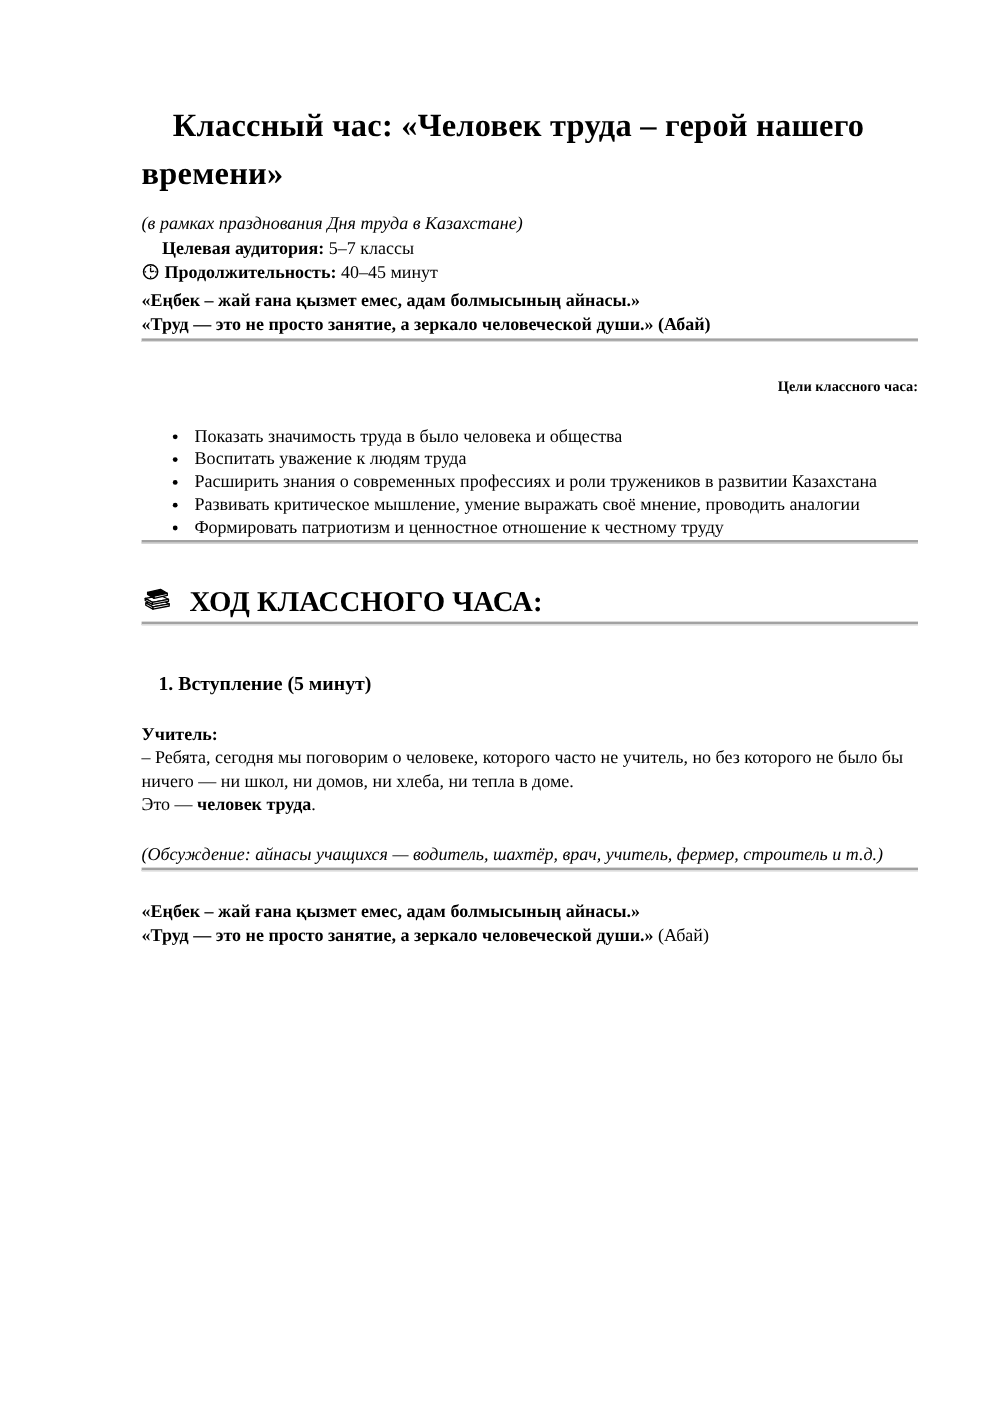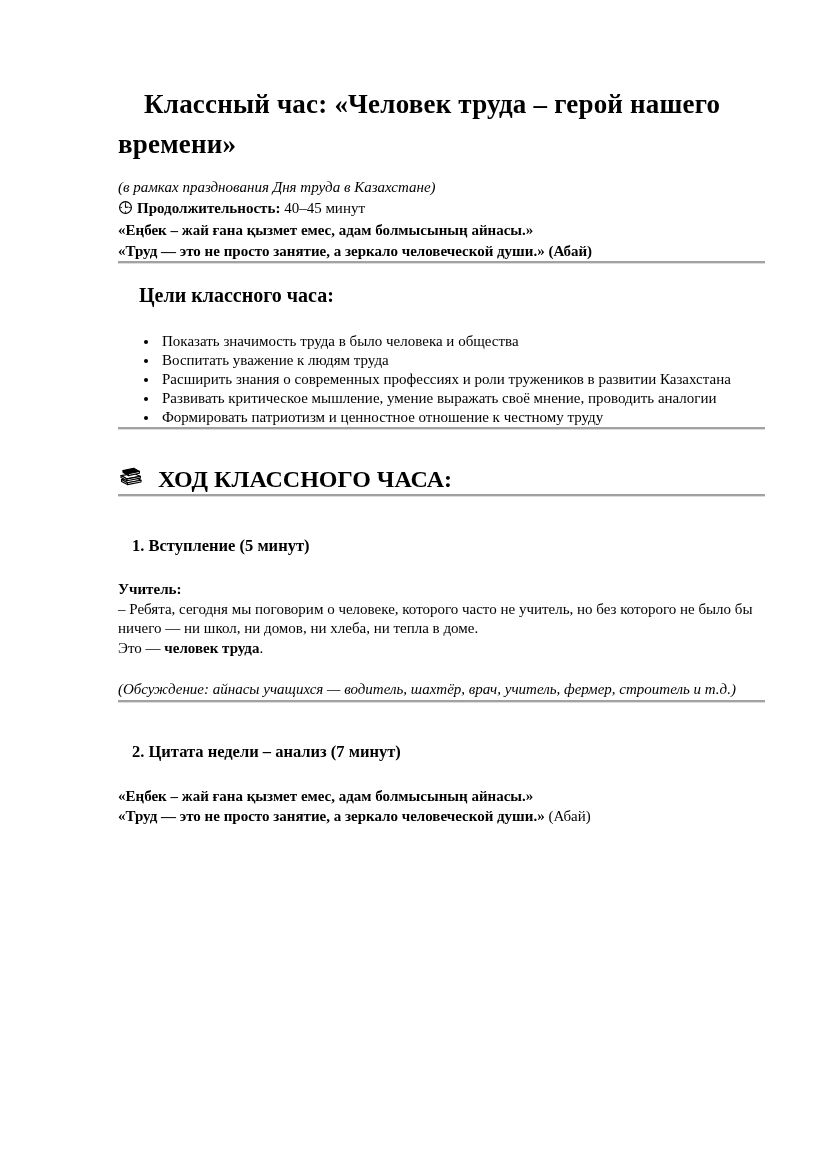--- a/index.html
+++ b/index.html
@@ -35,24 +35,25 @@
     height: 2px;
     background: #a2a2a2;
     border-bottom: 1px solid #dcdcdc;
     margin: 0;
   }
   .hr-1 { margin-top: 18px; }
   .hr-2 { margin-top: 23px; }
   .hr-3 { margin-top: 21px; }
   .hr-4 { margin-top: 21px; }
   .goals-heading {
-    font-size: 20px;
+    font-size: 12px;
     font-weight: bold;
-    margin: 20px 0 0 0;
+    margin: 30px 0 0 0;
     padding-left: 21px;
+    text-align: right;
   }
   ul.goals-list {
     margin: 25px 0 0 0;
     padding-left: 41px;
   }
   ul.goals-list li {
     line-height: 19px;
     padding-left: 3px;
   }
   .course-heading {
@@ -78,20 +79,21 @@
 </style>
 </head>
 <body>
 
 <div class="page">
 
   <h1 class="doc-title">Классный час: «Человек труда – герой нашего времени»</h1>
 
   <div class="meta-block">
     <div class="meta-line subtitle-italic">(в рамках празднования Дня труда в Казахстане)</div>
+    <div class="meta-line indented"><span class="bold">Целевая аудитория:</span><span> 5–7 классы</span></div>
     <div class="meta-line"><span class="icon-inline"><svg width="15" height="15" viewBox="0 0 16 16">
             <circle cx="8" cy="8" r="6.3" fill="none" stroke="#000" stroke-width="1.3"></circle>
             <line x1="8" y1="2.6" x2="8" y2="4" stroke="#000" stroke-width="1.1"></line>
             <line x1="8" y1="12" x2="8" y2="13.4" stroke="#000" stroke-width="1.1"></line>
             <line x1="2.6" y1="8" x2="4" y2="8" stroke="#000" stroke-width="1.1"></line>
             <line x1="12" y1="8" x2="13.4" y2="8" stroke="#000" stroke-width="1.1"></line>
             <line x1="8" y1="8" x2="8" y2="4.4" stroke="#000" stroke-width="1.2"></line>
             <line x1="8" y1="8" x2="11.2" y2="7.4" stroke="#000" stroke-width="1.2"></line>
           </svg></span><span class="bold">Продолжительность:</span><span> 40–45 минут</span></div>
     <div class="meta-line bold">«Еңбек – жай ғана қызмет емес, адам болмысының айнасы.»</div>
@@ -137,21 +139,20 @@
     <span class="bold">Учитель:</span><br>
     <span>– Ребята, сегодня мы поговорим о человеке, которого часто не учитель, но без которого не было бы ничего — ни школ, ни домов, ни хлеба, ни тепла в доме.</span><br>
     <span>Это — </span><span class="bold">человек труда</span><span>.</span>
   </div>
 
 
   <div class="discussion">(Обсуждение: айнасы учащихся — водитель, шахтёр, врач, учитель, фермер, строитель и т.д.)</div>
 
   <hr class="rule hr-4">
 
-  <h3 class="section-heading">2. Цитата недели – анализ (7 минут)</h3>
 
 
   <div class="board-quotes">
     <span class="bold">«Еңбек – жай ғана қызмет емес, адам болмысының айнасы.»</span><br>
     <span class="bold">«Труд — это не просто занятие, а зеркало человеческой души.»</span><span> (Абай)</span>
   </div>
 
 </div>
 
 </body></html>

